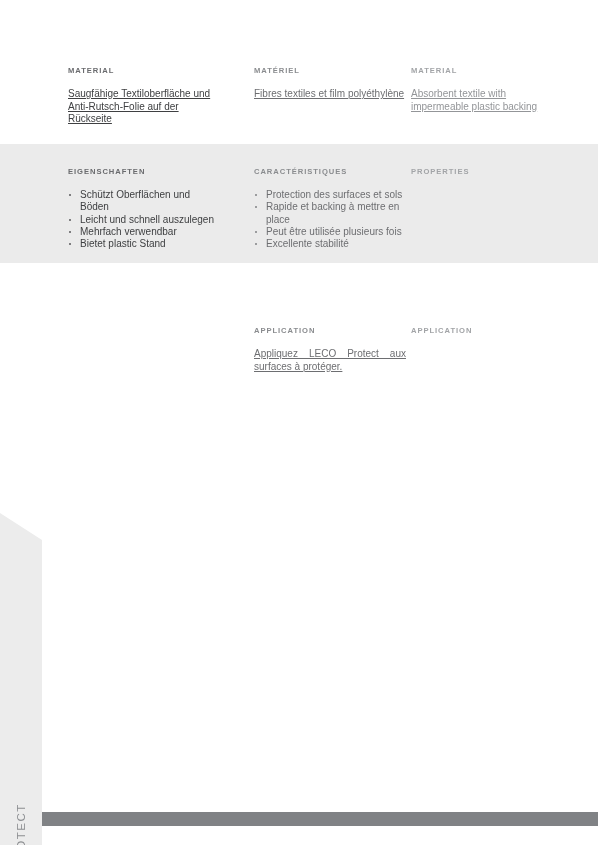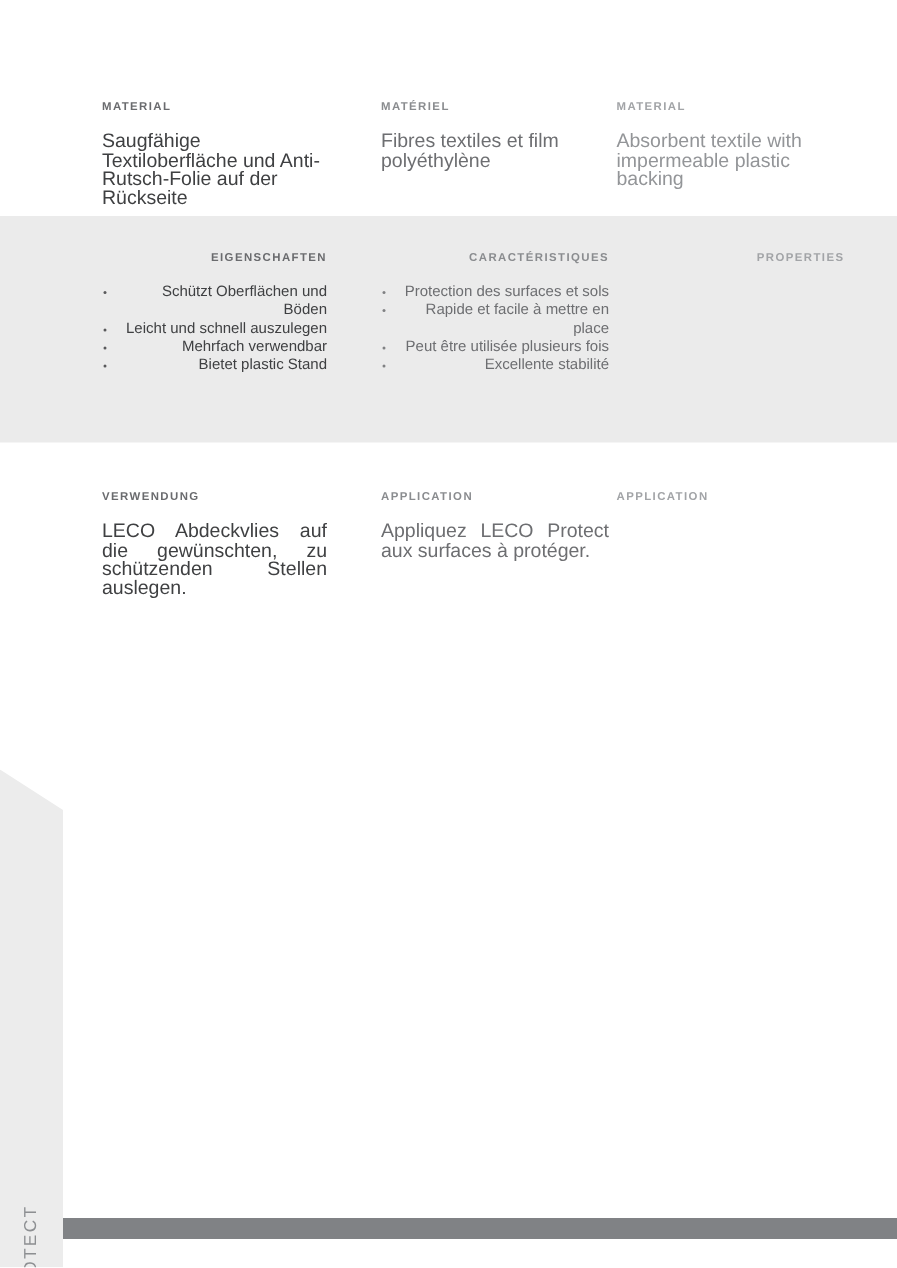--- a/index.html
+++ b/index.html
@@ -73,23 +73,24 @@
   .col.c3 { left: 411px; width: 152px; }
 
   .sec-head {
     font-size: 7.6px;
     font-weight: bold;
     letter-spacing: 0.95px;
     text-transform: uppercase;
     margin: 0 0 13px 0;
   }
   .body-text {
-    font-size: 13px;
+    font-size: 10px;
     line-height: 12.6px;
     margin: 0;
+    text-decoration: underline;
   }
   .body-text.justify {
     text-align: justify;
   }
 
   
   .de .sec-head { color: #6a6b6e; }
   .de .body-text { color: #3f4042; }
   .de li { color: #3f4042; }
 
@@ -153,52 +154,48 @@
       <p class="sec-head">MATÉRIEL</p>
       <p class="body-text">Fibres textiles et film polyéthylène</p>
     </div>
     <div class="col c3 en">
       <p class="sec-head">MATERIAL</p>
       <p class="body-text">Absorbent textile with impermeable plastic backing</p>
     </div>
   </div>
 </div>
 
-<div class="band shaded" style="top:144px; height:151px;text-align:right;">
+<div class="band shaded" style="top:144px; height:119px;">
   <div class="cols" style="padding-top:23px;">
     <div class="col c1 de" style="top:23px;">
       <p class="sec-head">EIGENSCHAFTEN</p>
       <ul class="feature-list">
         <li>Schützt Oberflächen und Böden</li>
         <li>Leicht und schnell auszulegen</li>
         <li>Mehrfach verwendbar</li>
         <li>Bietet plastic Stand</li>
       </ul>
     </div>
     <div class="col c2 fr" style="top:23px;">
       <p class="sec-head">CARACTÉRISTIQUES</p>
       <ul class="feature-list">
         <li>Protection des surfaces et sols</li>
-        <li>Rapide et facile à mettre en place</li>
+        <li>Rapide et backing à mettre en place</li>
         <li>Peut être utilisée plusieurs fois</li>
         <li>Excellente stabilité</li>
       </ul>
     </div>
     <div class="col c3 en" style="top:23px;">
       <p class="sec-head">PROPERTIES</p>
     </div>
   </div>
 </div>
 
 <div class="band" style="top:326px; height:66px;">
   <div class="cols">
-    <div class="col c1 de">
-      <p class="sec-head">VERWENDUNG</p>
-      <p class="body-text justify">LECO Abdeckvlies auf die gewünschten, zu schützenden Stellen auslegen.</p>
-    </div>
     <div class="col c2 fr">
       <p class="sec-head">APPLICATION</p>
       <p class="body-text justify">Appliquez LECO Protect aux surfaces à protéger.</p>
     </div>
     <div class="col c3 en">
       <p class="sec-head">APPLICATION</p>
     </div>
   </div>
 </div>
 

